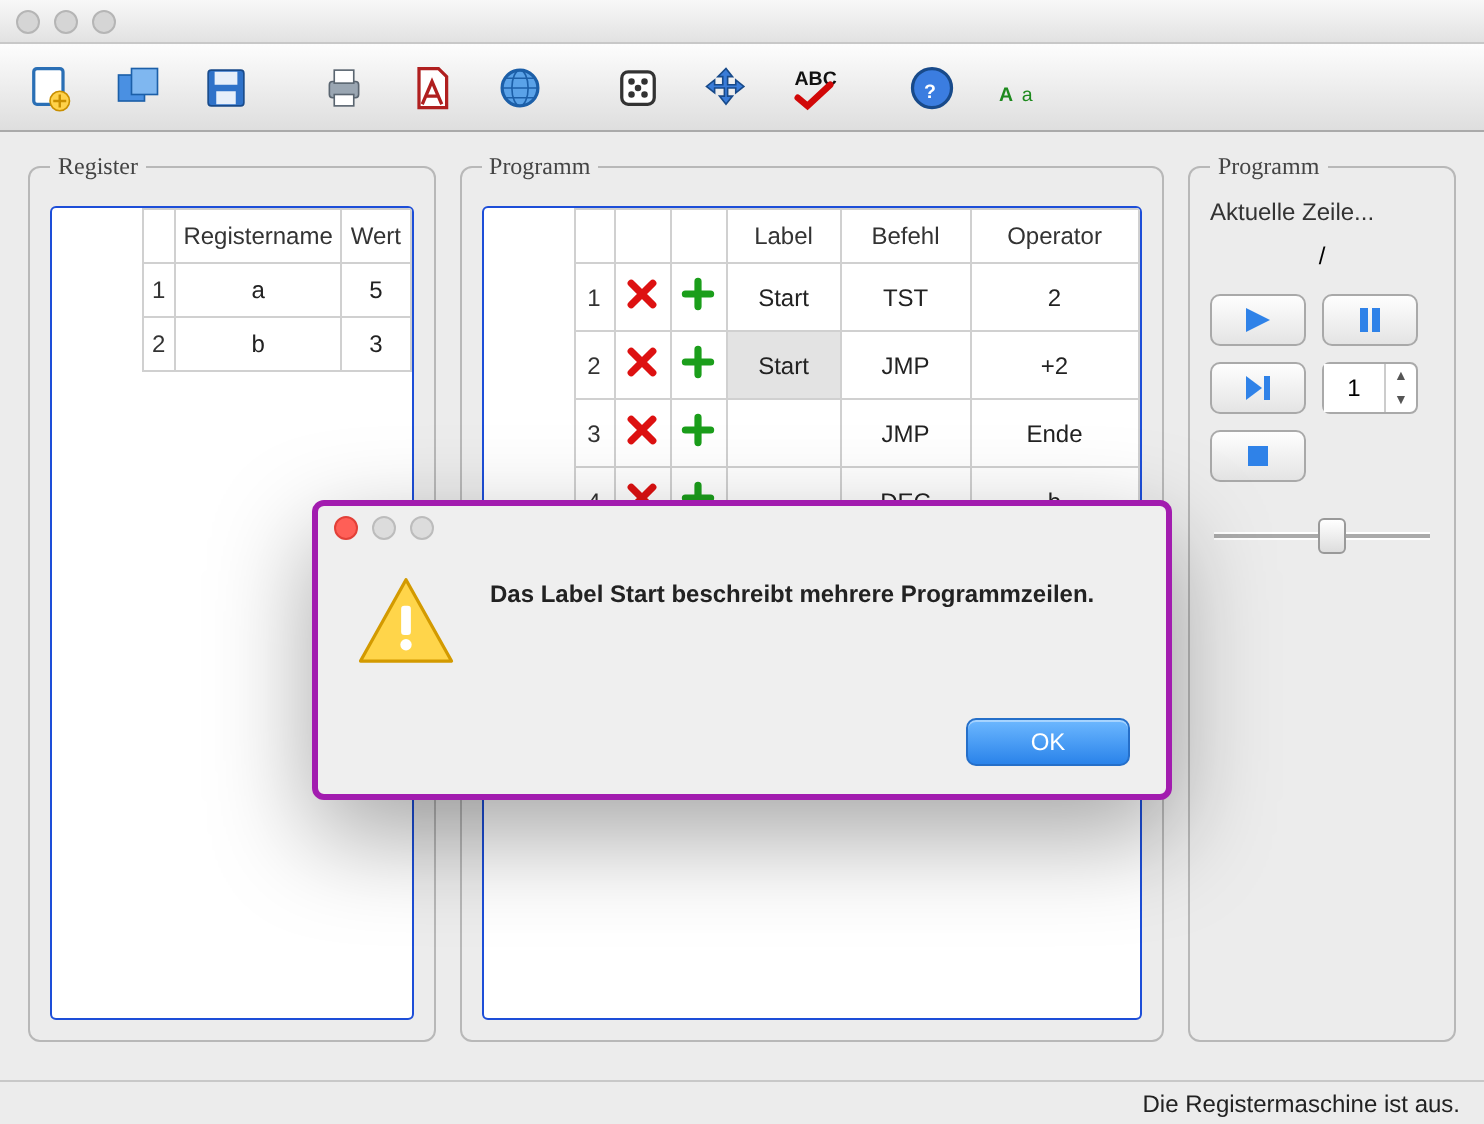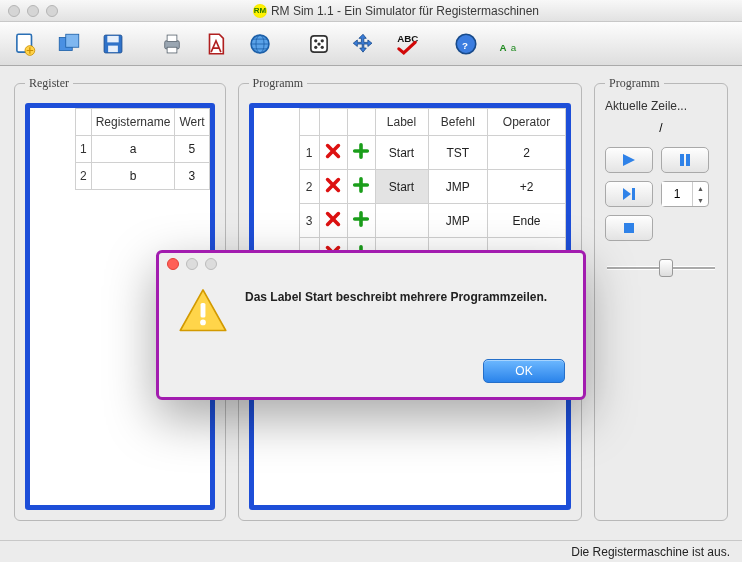--- a/index.html
+++ b/index.html
@@ -20,21 +20,21 @@
 
 
 .main { position:absolute; top:66px; left:0; right:0; bottom:24px; padding:10px 14px 10px 14px; display:flex; gap:12px;}
 fieldset { border:1px solid #b8b8b8; border-radius:6px; padding:12px 10px 10px 10px; position:relative; background:#ececec;}
 fieldset > legend { padding:0 4px; color:#444; font-size:12px;font-family:Liberation Serif, serif;}
 .reg-fs { width:198px; height:445px;}
 .prog-fs { width:370px; height:445px;}
 .ctrl-fs { width:122px; height:445px; padding-top:8px;}
 
 
-.panel { background:#fff; border:5px solid #1d4ed8; border-radius:3px; height:100%;padding-left:45px;}
+.panel { background:#fff; border:1px solid #1d4ed8; border-radius:3px; height:100%;padding-left:45px;}
 .reg-fs .panel, .prog-fs .panel { overflow:hidden;}
 
 
 table { border-collapse:collapse; width:100%;}
 th, td { border:1px solid #d0d0d0; padding:6px 4px; text-align:center; font-size:12px; color:#222; background:#fff;}
 th { background:#fff; font-weight:normal; color:#333;}
 .rownum { width:20px; background:#fff; color:#333;}
 .prog-fs td.iconcell { width:28px;}
 .prog-fs td.sel { background:#e3e3e3; }
 
@@ -71,21 +71,20 @@
 </style>
 </head>
 <body>
 
 <div class="titlebar">
   <div class="traffic">
     <span></span>
     <span></span>
     <span></span>
   </div>
-  <div class="title"><span class="rm">RM</span><span>RM Sim 1.1 - Ein Simulator für Registermaschinen</span></div>
 </div>
 
 <div class="toolbar">
   <div class="tbtn">
       <svg viewBox="0 0 32 32">
         <rect x="6" y="4" width="18" height="22" rx="2" fill="#fff" stroke="#2a6fb5" stroke-width="2"></rect>
         <circle cx="22" cy="24" r="6" fill="#ffd24a" stroke="#c98f00"></circle>
         <path d="M22 20v8M18 24h8" stroke="#c98f00" stroke-width="1.5"></path>
       </svg>
     </div>

